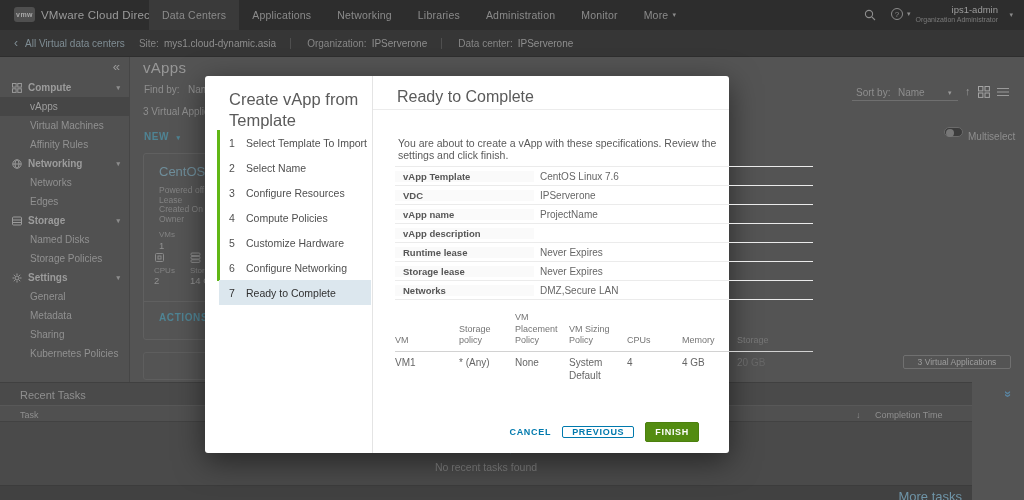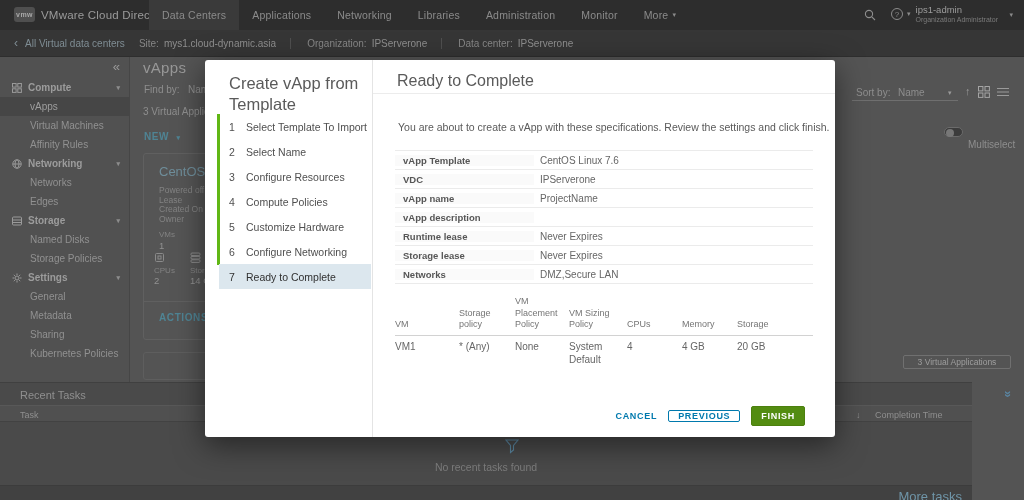--- a/index.html
+++ b/index.html
@@ -12,21 +12,21 @@
   .topbar{position:absolute;top:0;left:0;width:1024px;height:30px;background:#2d2d2d;}
   .logo{position:absolute;left:14px;top:7px;width:21px;height:15px;background:#4f4f4f;border-radius:3px;
     color:#a9a9a9;font-size:7px;font-weight:700;display:flex;align-items:center;justify-content:center;letter-spacing:.4px}
   .brand{position:absolute;left:41px;top:9px;font-size:11.5px;color:#9a9a9a;letter-spacing:.2px}
   .topnav{position:absolute;left:149px;top:0;height:30px;display:flex}
   .navitem{display:flex;align-items:center;padding:0 13px;color:#8b8b8b;font-size:10.5px;letter-spacing:.2px;cursor:pointer}
   .navitem.active{background:#3a3a3a}
   .caret{font-size:7px;color:#8b8b8b;margin-left:4px}
   .help{display:flex;align-items:center;color:#8b8b8b}
   .help-q{width:12px;height:12px;border:1px solid #8b8b8b;border-radius:50%;font-size:8px;display:flex;align-items:center;justify-content:center}
-  .user{text-align:left}
+  .user{text-align:right}
   .uname{font-size:9.5px;color:#9c9c9c}
   .urole{font-size:7px;color:#7b7b7b;margin-top:1px}
 
   
   .breadcrumb{position:absolute;top:30px;left:0;width:1024px;height:27px;background:#363636;
     display:flex;align-items:center;font-size:10px;color:#868686;border-bottom:1px solid #2e2e2e}
   .backlink{display:flex;align-items:center;color:#7f8d94;margin-left:14px;cursor:pointer}
   .backchev{font-size:12px;margin-right:7px;color:#7f8d94}
   .crumb{margin-left:14px;display:flex;align-items:center}
   .crumb.sep{border-left:1px solid #4f4f4f;padding-left:16px}
@@ -64,21 +64,21 @@
   .recent{position:absolute;top:382px;left:0;width:972px;height:118px;background:#4a4a4a;border-top:1px solid #404040}
   .rt-title{position:absolute;left:20px;top:6px;font-size:11px;color:#8f8f8f}
   .rt-collapse{position:absolute;left:1005px;top:4px;color:#5a84a0;font-size:12px;font-weight:700;transform:rotate(90deg);cursor:pointer}
   .rt-head{position:absolute;left:0;right:0;top:22px;height:17px;background:#505050;border-top:1px solid #585858;border-bottom:1px solid #424242}
   .rt-col{position:absolute;font-size:9px;color:#8f8f8f;top:4px}
   .rt-empty{position:absolute;left:0;right:0;top:78px;text-align:center;font-size:10.5px;color:#7e7e7e}
   .rt-footer{position:absolute;left:0;right:0;top:102px;height:16px;background:#414141;border-top:1px solid #3c3c3c}
   .more{position:absolute;right:10px;top:3px;font-size:13px;color:#6f95a8;cursor:pointer}
 
   
-  .modal{position:absolute;left:205px;top:60px;width:630px;height:377px;background:#fff;border-radius:3px;
+  .modal{position:absolute;left:205px;top:76px;width:524px;height:377px;background:#fff;border-radius:3px;
     box-shadow:0 8px 30px rgba(0,0,0,.5);z-index:10}
   .steps-panel{position:absolute;left:0;top:0;width:168px;height:100%;border-right:1px solid #e4e4e4}
   .modal-title{position:absolute;left:24px;top:13px;width:132px;font-size:16.5px;font-weight:300;color:#5a5a5a;line-height:1.25}
   .green-bar{position:absolute;left:12px;top:54px;width:3px;height:151px;background:#61b715}
   .steps-list{position:absolute;left:14px;top:54px;width:152px}
   .step{height:25px;display:flex;align-items:center;font-size:10.5px;color:#4f4f4f;padding-left:10px;cursor:pointer}
   .step .n{width:17px}
   .step.active{background:#dce7ee;color:#313131}
   .content{position:absolute;left:168px;top:0;right:0;bottom:0}
   .heading{position:absolute;left:24px;top:12px;font-size:16px;font-weight:300;color:#5a5a5a}
@@ -261,21 +261,21 @@
   </svg>
   <svg class="a" style="left:997px;top:87px" width="12" height="10" viewBox="0 0 12 10">
     <line x1="0" y1="1.5" x2="12" y2="1.5" stroke="#9a9a9a"></line>
       <line x1="0" y1="5" x2="12" y2="5" stroke="#9a9a9a"></line>
       <line x1="0" y1="8.5" x2="12" y2="8.5" stroke="#9a9a9a"></line>
   </svg>
 
   <span class="toggle">
       <span class="knob"></span>
     </span>
-  <span class="a dimtext" style="left:968px;top:139px">Multiselect</span>
+  <span class="a dimtext" style="left:968px;top:131px">Multiselect</span>
 
   <div class="card">
     <div class="card-title">CentOS Linux 7.6</div>
     <div class="meta">
       <div>Powered off</div>
       <div>Lease</div>
       <div>Created On</div>
       <div>Owner</div>
     </div>
     <div class="a statlbl" style="left:15px;top:76px">VMs</div>

